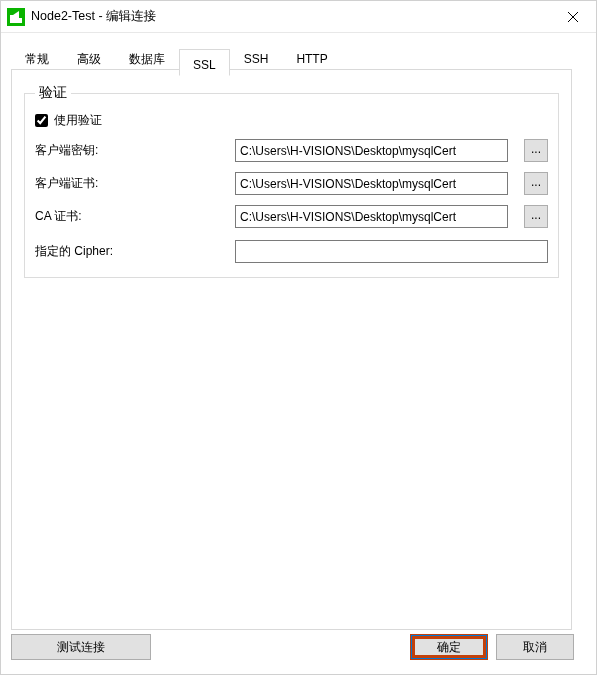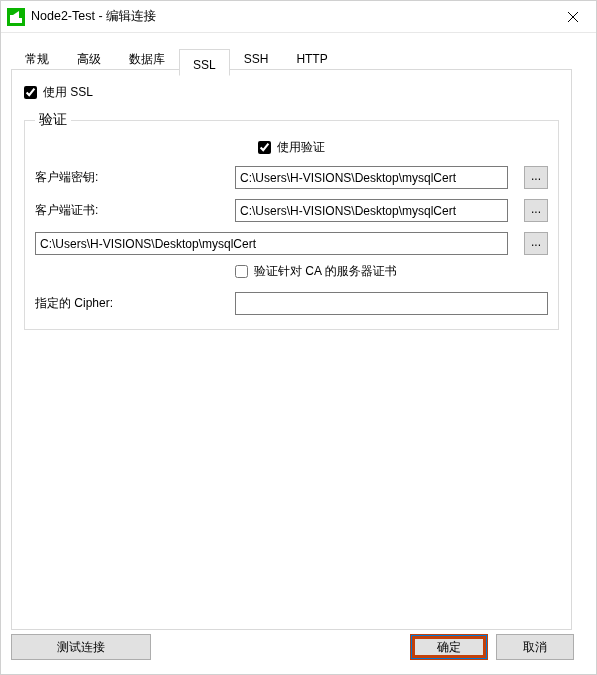--- a/index.html
+++ b/index.html
@@ -79,21 +79,21 @@
     border-top: none;
     padding: 14px 12px;
   }
 
   .checkbox-row {
     display: flex;
     align-items: center;
     gap: 6px;
     margin-bottom: 10px;
   }
-  .checkbox-row.inset { margin-left: 0; justify-content: center; }
+  .checkbox-row.inset { margin-left: 0; }
   input[type=checkbox] {
     width: 13px; height: 13px;
     accent-color: #000;
     margin: 0;
   }
 
   fieldset.group {
     border: 1px solid #dcdcdc;
     padding: 10px 10px 14px 10px;
     margin: 0;
@@ -196,24 +196,20 @@
       <div class="tab">常规</div>
       <div class="tab">高级</div>
       <div class="tab">数据库</div>
       <div class="tab active">SSL</div>
       <div class="tab">SSH</div>
       <div class="tab">HTTP</div>
     </div>
 
     <div class="tabcontent">
 
-      <label class="checkbox-row">
-        <input type="checkbox" checked="" style="">
-        <span>使用 SSL</span>
-      </label>
 
       <fieldset class="group">
         <legend>验证</legend>
 
         <label class="checkbox-row inset">
           <input type="checkbox" checked="" style="">
           <span>使用验证</span>
         </label>
 
         <div class="form-row">
@@ -226,30 +222,27 @@
 
         <div class="form-row">
           <div class="form-label">客户端证书:</div>
           <div class="form-field">
             <input type="text" value="C:\Users\H-VISIONS\Desktop\mysqlCert" style="">
             <div class="browse-btn">...</div>
           </div>
         </div>
 
         <div class="form-row">
+          <div class="form-label">CA 证书:</div>
           <div class="form-field">
             <input type="text" value="C:\Users\H-VISIONS\Desktop\mysqlCert" style="">
             <div class="browse-btn">...</div>
           </div>
         </div>
 
-        <label class="verify-row">
-          <input type="checkbox" style="">
-          <span>验证针对 CA 的服务器证书</span>
-        </label>
 
         <div class="form-row" style="margin-top:12px;">
           <div class="form-label">指定的 Cipher:</div>
           <div class="form-field">
             <input type="text" value="" style="">
           </div>
         </div>
 
       </fieldset>
 

